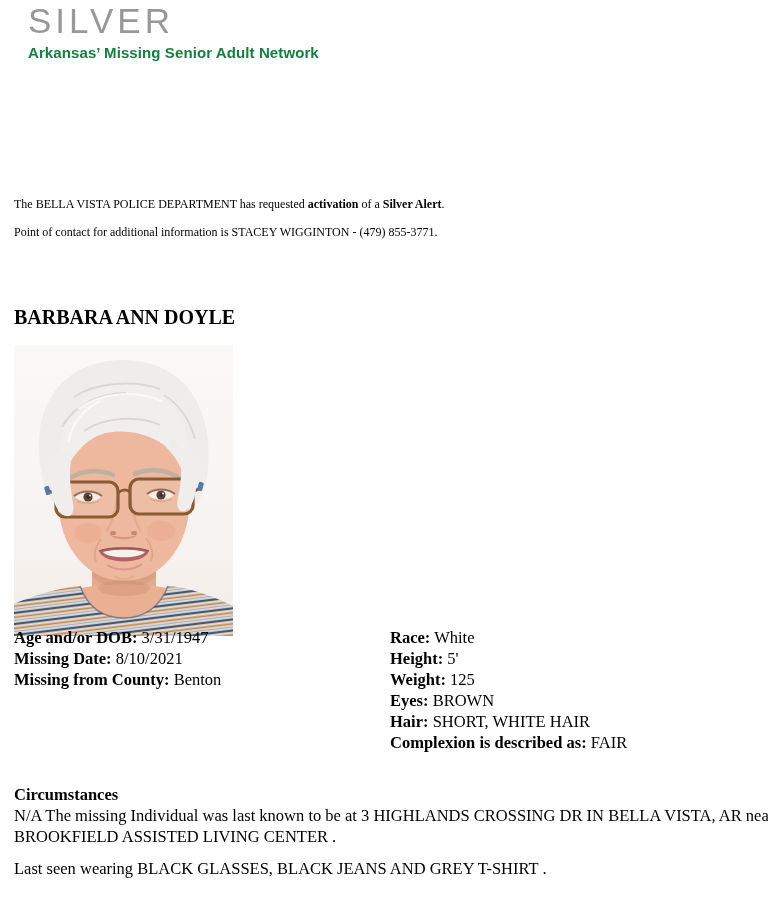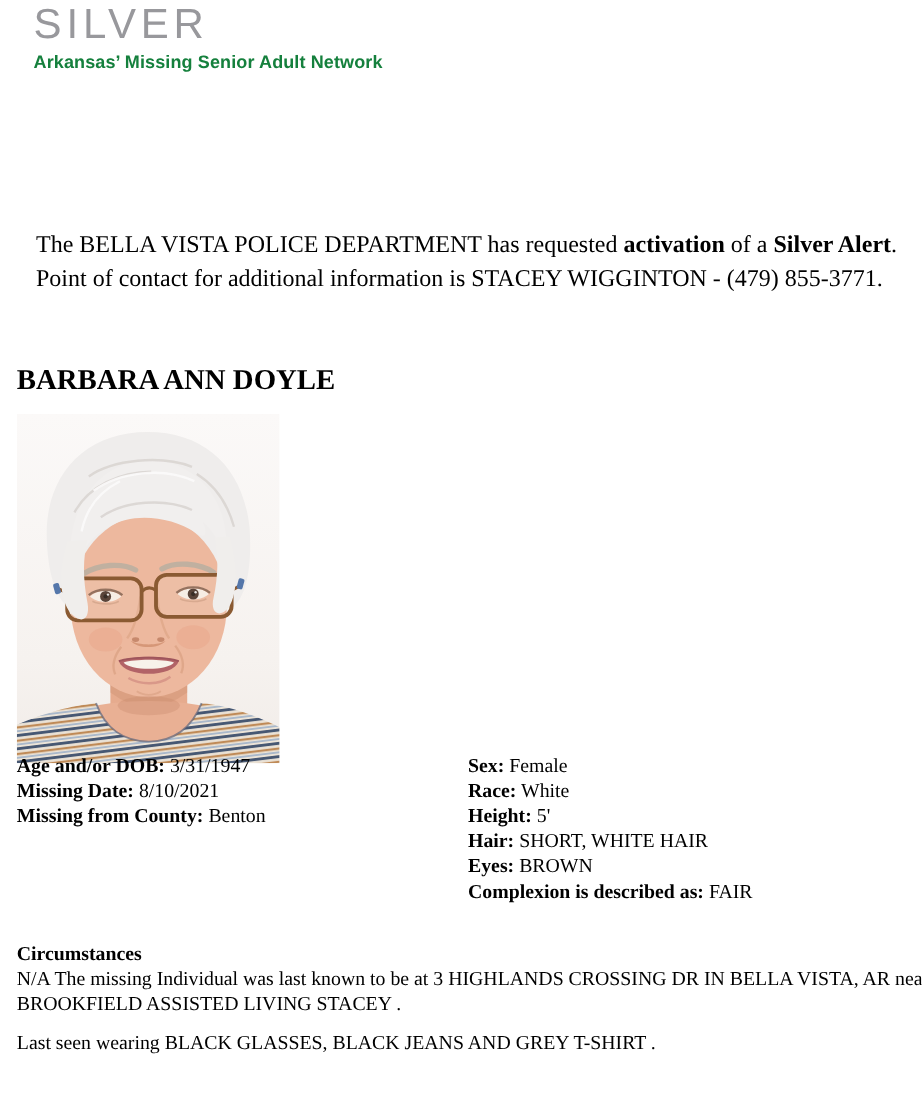--- a/index.html
+++ b/index.html
@@ -11,26 +11,26 @@
   .page{position:absolute;inset:0;}
 
   
   .logo{position:absolute;top:3px;left:0;width:768px;text-align:left;
         font-family:Liberation Sans, sans-serif;margin-left:28px;}
   .logo-silver{font-size:35px;line-height:36px;letter-spacing:4px;font-weight:400;}
   .logo-alert{font-size:35px;line-height:36px;letter-spacing:5px;font-weight:700;}
   .logo-tagline{margin-top:5px;font-size:15px;font-weight:700;color:#15803d;letter-spacing:0.1px;}
 
   
-  .alert-par{position:absolute;left:30px;top:190px;font-size:20px;line-height:28px;margin:0;}
+  .alert-par{position:absolute;left:14px;top:190px;font-size:12px;line-height:28px;margin:0;}
   .alert-par .ln{display:block;white-space:nowrap;}
 
   
   .person-name{position:absolute;left:14px;top:305px;margin:0;
-               font-size:24px;line-height:24px;font-weight:700;}
+               font-size:20px;line-height:24px;font-weight:700;}
 
   
   .photo{position:absolute;left:14px;top:345px;width:219px;height:291px;}
   .photo svg{display:block;}
 
   
   .dcol{position:absolute;top:627px;font-size:16.5px;line-height:21px;}
   #details-left{left:14px;}
   #details-right{left:390px;}
   .drow b{font-weight:700;}
@@ -168,28 +168,28 @@
       </g>
     </svg>
   </div>
 
   <section class="dcol" id="details-left">
       <div class="drow"><b>Age and/or DOB:</b><span> 3/31/1947</span></div>
       <div class="drow"><b>Missing Date:</b><span> 8/10/2021</span></div>
       <div class="drow"><b>Missing from County:</b><span> Benton</span></div>
     </section>
   <section class="dcol" id="details-right">
-      <div class="drow"><b>Sex:</b><span> Female</span></div>
       <div class="drow"><b>Race:</b><span> White</span></div>
       <div class="drow"><b>Height:</b><span> 5'</span></div>
+      <div class="drow"><b>Weight:</b><span> 125</span></div>
+      <div class="drow"><b>Eyes:</b><span> BROWN</span></div>
       <div class="drow"><b>Hair:</b><span> SHORT, WHITE HAIR</span></div>
-      <div class="drow"><b>Eyes:</b><span> BROWN</span></div>
       <div class="drow"><b>Complexion is described as:</b><span> FAIR</span></div>
     </section>
 
   <section class="circ">
     <div class="circ-head">Circumstances</div>
     <div class="circ-line">N/A The missing Individual was last known to be at 3 HIGHLANDS CROSSING DR IN BELLA VISTA, AR near</div>
-    <div class="circ-line">BROOKFIELD ASSISTED LIVING STACEY .</div>
+    <div class="circ-line">BROOKFIELD ASSISTED LIVING CENTER .</div>
     <div class="circ-line last-seen">Last seen wearing BLACK GLASSES, BLACK JEANS AND GREY T-SHIRT .</div>
   </section>
 
 </div>
 
 </body></html>

